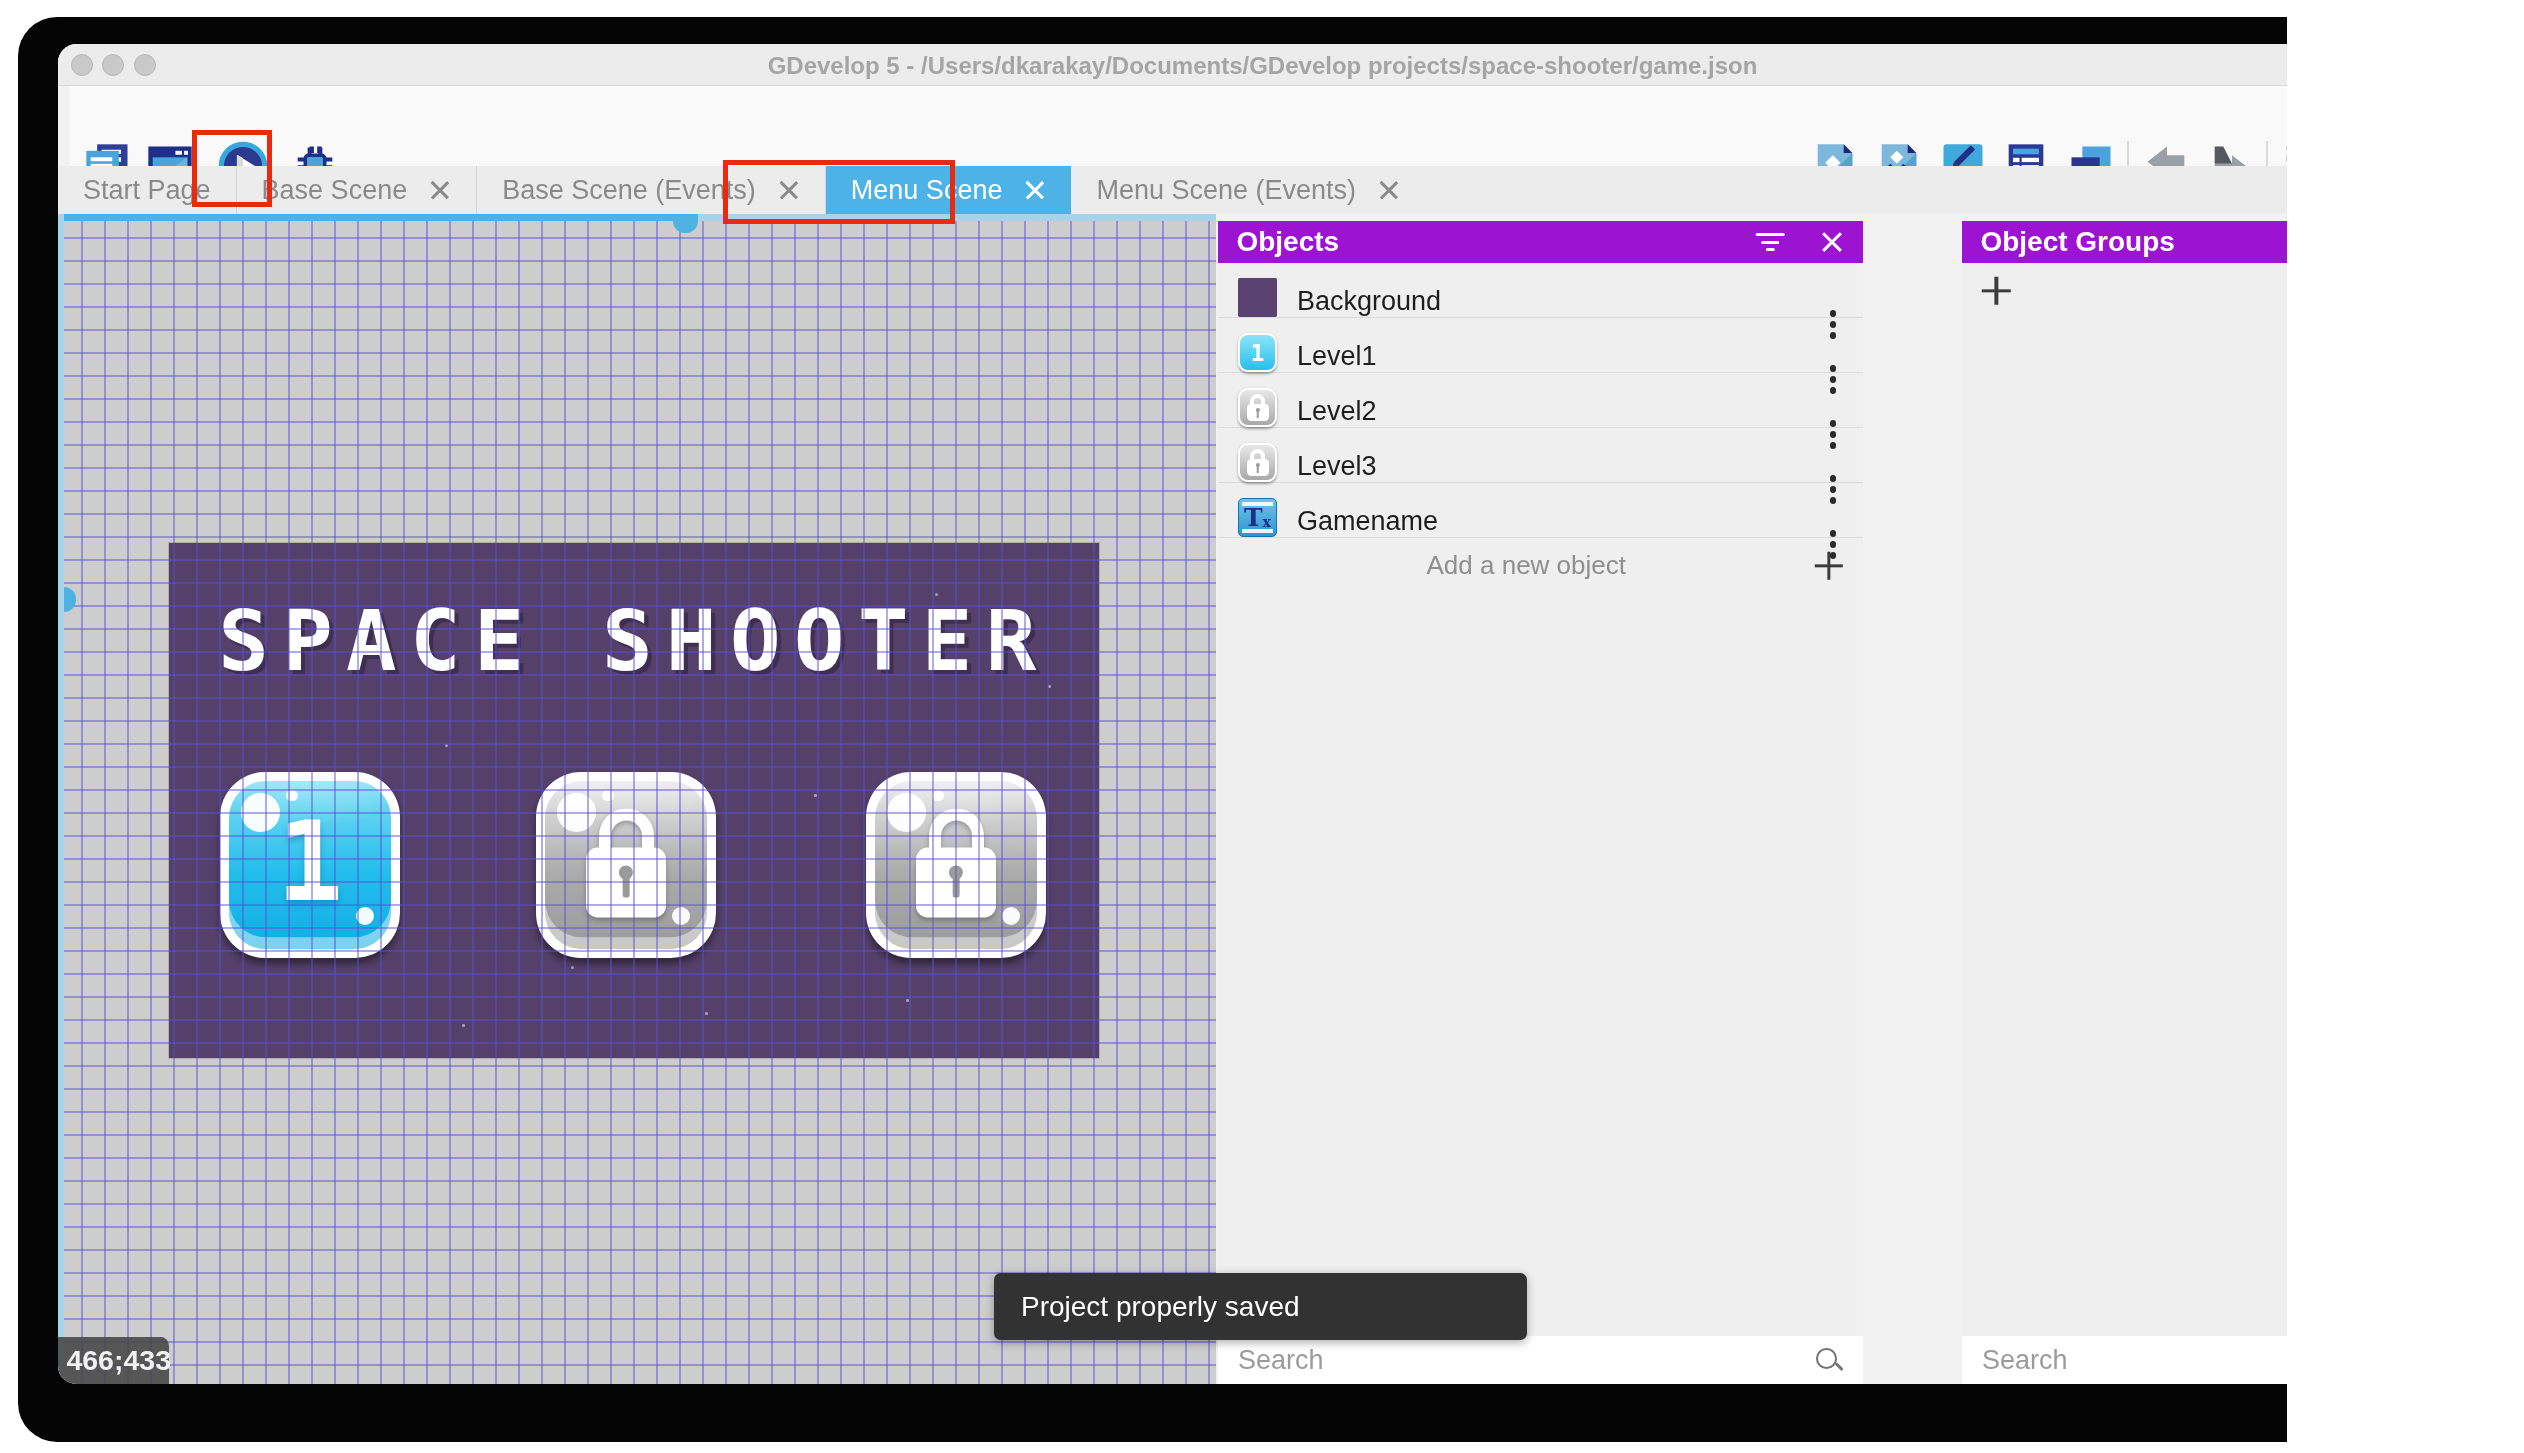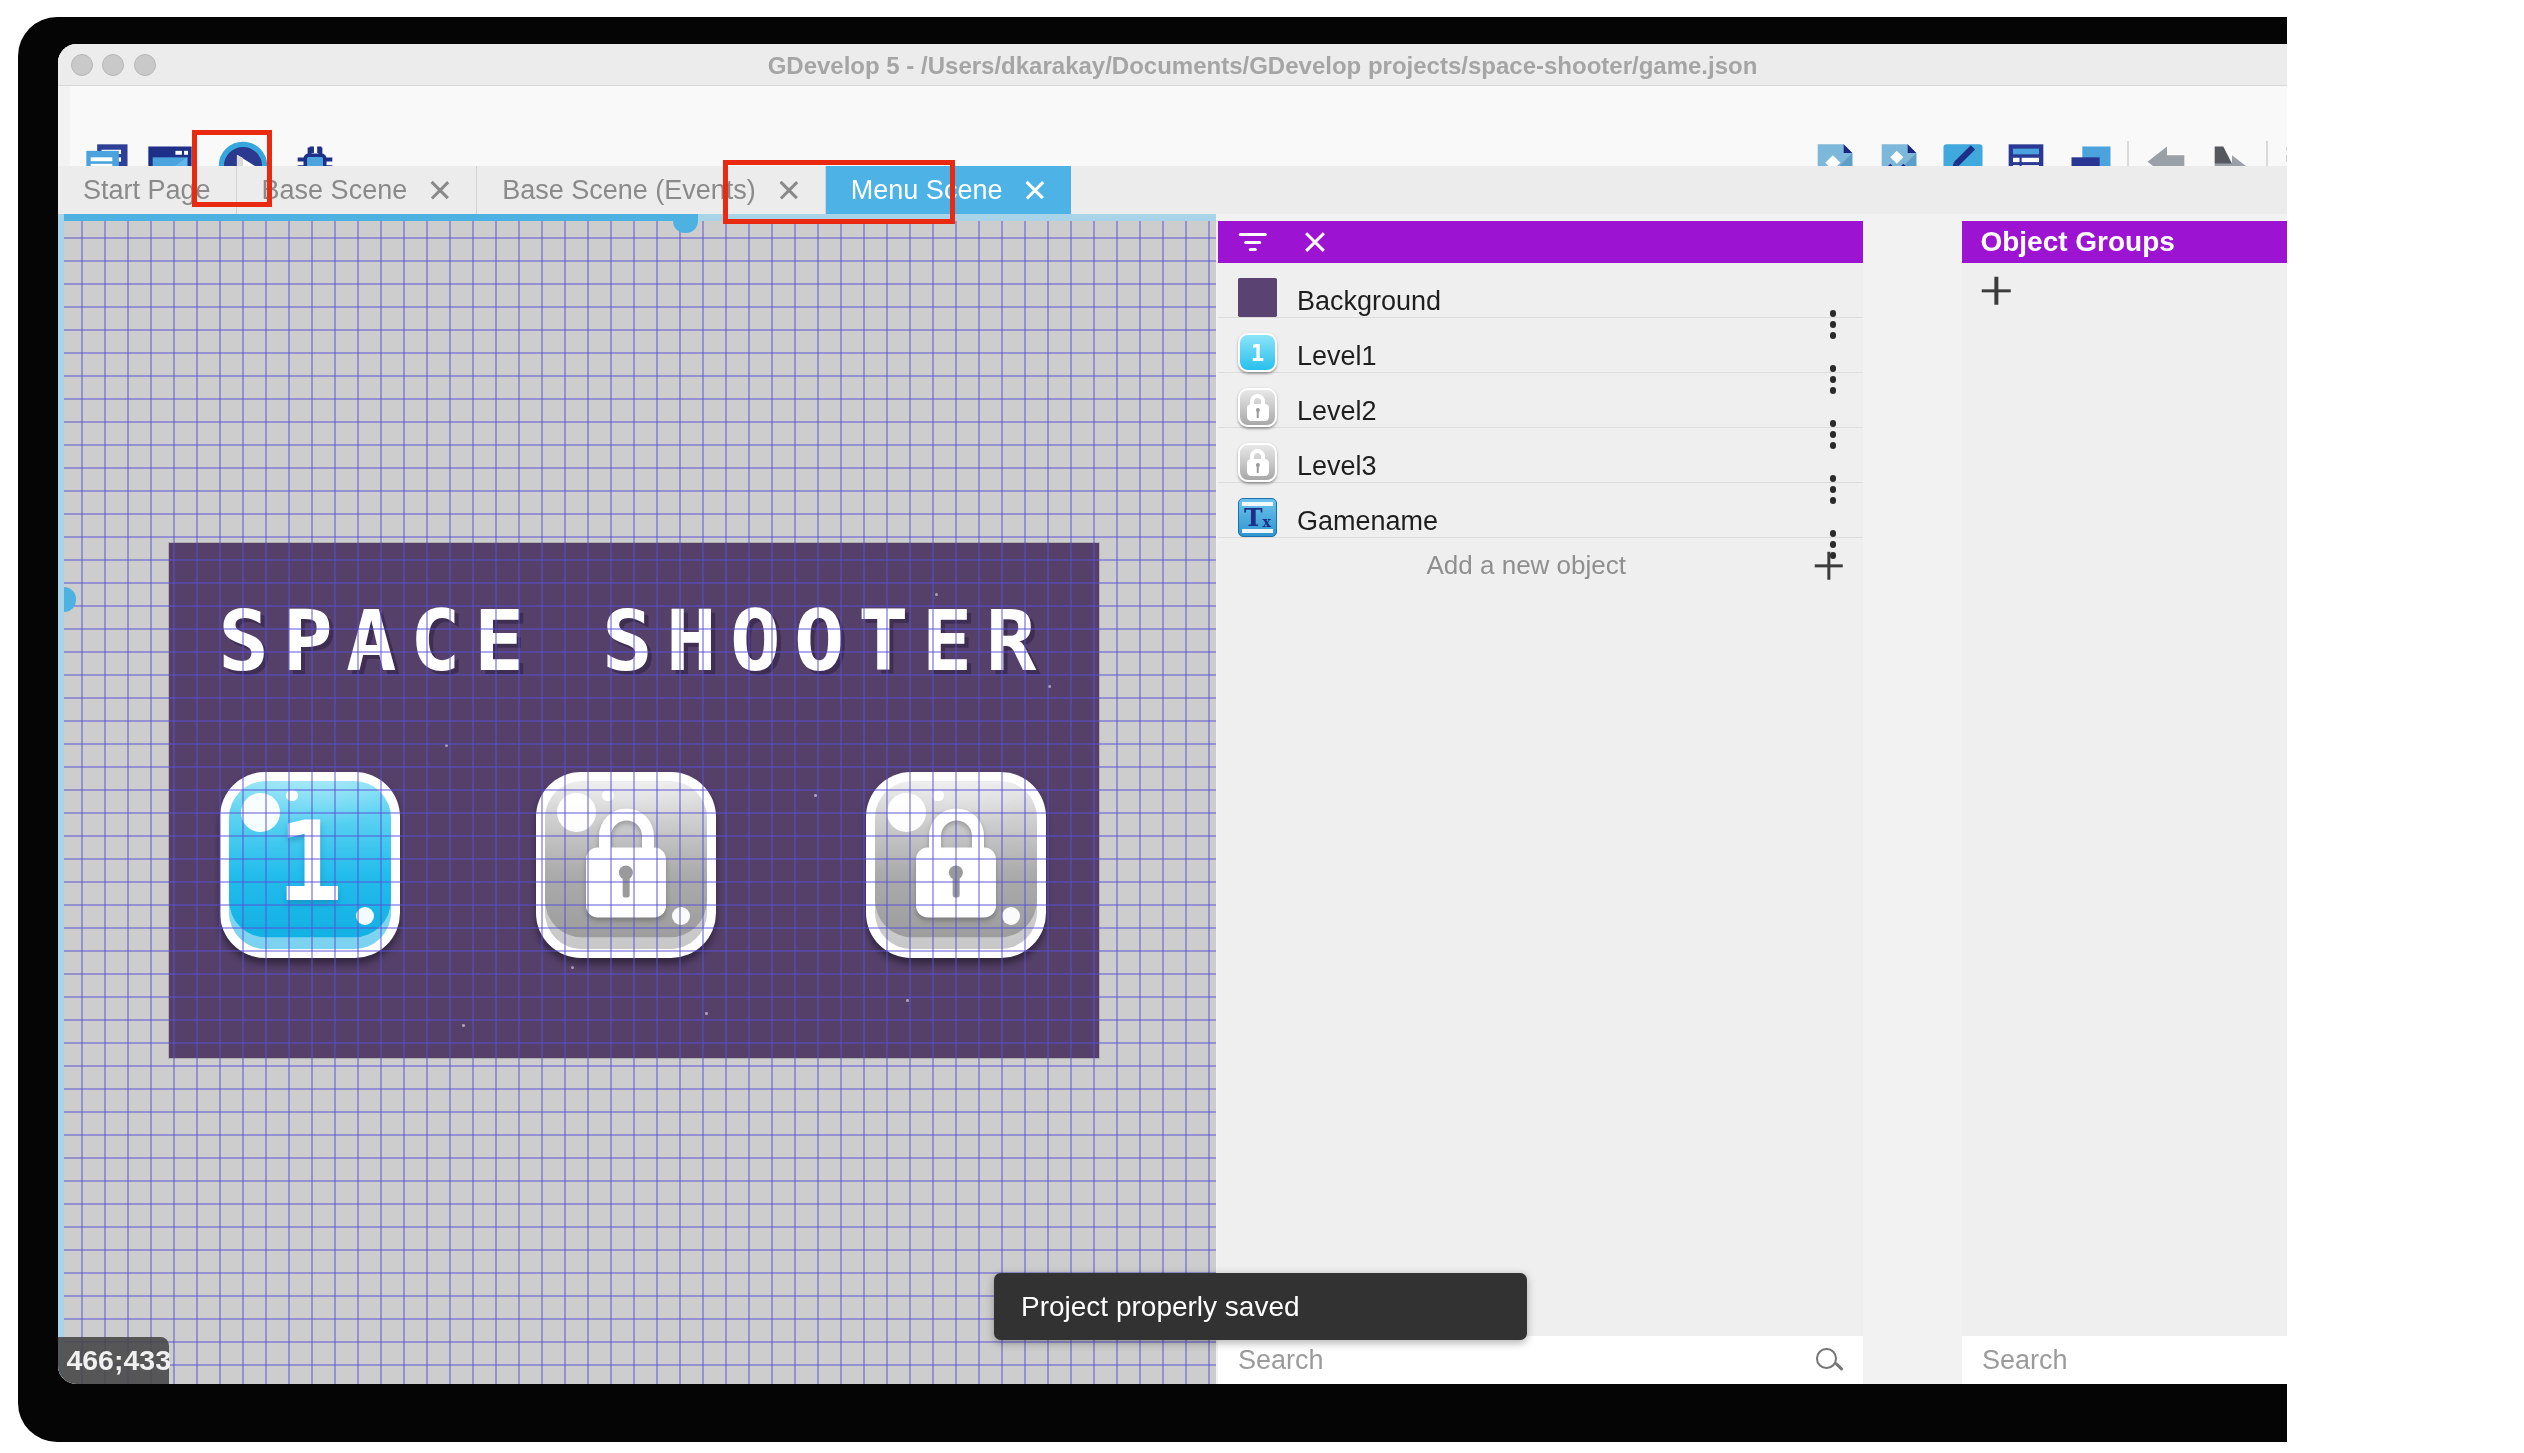--- a/index.html
+++ b/index.html
@@ -324,20 +324,24 @@
         <span class="x-icon"></span>
       </div>
       <div class="tab sep">
         <span>Base Scene (Events)</span>
         <span class="x-icon"></span>
       </div>
       <div class="tab active">
         <span>Menu Scene</span>
         <span class="x-icon"></span>
       </div>
+      <div class="tab">
+        <span>Menu Scene (Events)</span>
+        <span class="x-icon"></span>
+      </div>
     </div>
 
     <div class="canvas">
       <div class="hbar">
           <div class="hbar-light"></div>
         </div>
       <div class="hbar-handle"></div>
       <div class="vbar"></div>
       <div class="vbar-handle"></div>
 
@@ -393,20 +397,21 @@
           </div>
         </div>
       </div>
 
       <div class="grid-overlay"></div>
       <div class="coord-chip">466;433</div>
     </div>
 
     <div class="panel panel-objects">
       <div class="panel-head">
+        <div class="ph-title">Objects</div>
         <div class="filter-icon">
             <i></i>
             <i></i>
             <i></i>
           </div>
         <div class="head-x"></div>
       </div>
       <div class="panel-body">
         <div class="prow">
           <div class="thumb thumb-bg"></div>

